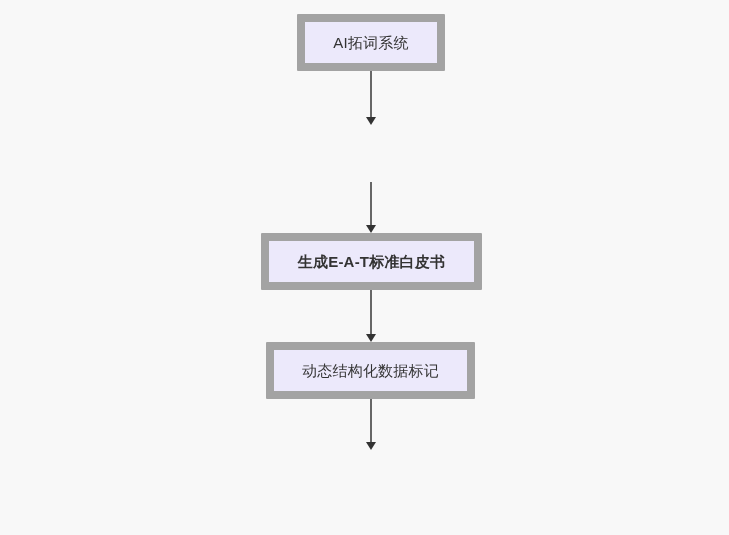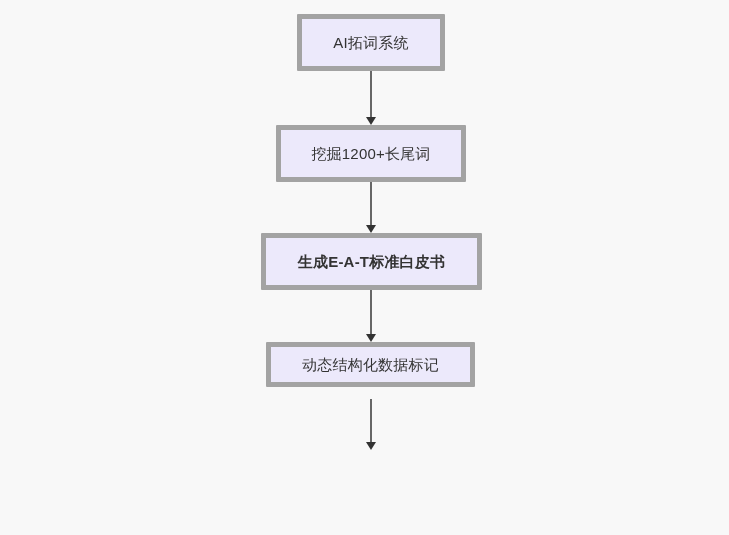--- a/index.html
+++ b/index.html
@@ -15,21 +15,21 @@
   }
   #flowchart {
     position: relative;
     width: 729px;
     height: 535px;
   }
   .node {
     position: absolute;
     box-sizing: border-box;
     background: #ece9fb;
-    border: 5px solid #a3a3a3;
+    border: 8px solid #a3a3a3;
     border-radius: 1px;
     display: flex;
     align-items: center;
     justify-content: center;
     color: #333333;
     font-size: 15px;
     line-height: 1;
     letter-spacing: 0.2px;
     white-space: nowrap;
     user-select: none;
@@ -65,39 +65,36 @@
 
   <div class="node" style="left:297px; top:14px; width:148px; height:57px;">
     <span class="node-label">AI拓词系统</span>
   </div>
 
   <div class="connector" style="left:363px; top:71px; height:54px;">
     <div class="conn-line" style="height:46px;"></div>
     <div class="conn-head" style="top:46px;"></div>
   </div>
 
-  <div class="node" style="left:276px; top:125px; width:190px; height:57px;">
-    <span class="node-label">挖掘1200+长尾词</span>
-  </div>
 
   <div class="connector" style="left:363px; top:182px; height:51px;">
     <div class="conn-line" style="height:43px;"></div>
     <div class="conn-head" style="top:43px;"></div>
   </div>
 
   <div class="node" style="left:261px; top:233px; width:221px; height:57px;font-weight:bold;">
     <span class="node-label">生成E-A-T标准白皮书</span>
   </div>
 
   <div class="connector" style="left:363px; top:290px; height:52px;">
     <div class="conn-line" style="height:44px;"></div>
     <div class="conn-head" style="top:44px;"></div>
   </div>
 
-  <div class="node" style="left:266px; top:342px; width:209px; height:45px;">
+  <div class="node" style="left:266px; top:342px; width:209px; height:57px;">
     <span class="node-label">动态结构化数据标记</span>
   </div>
 
   <div class="connector" style="left:363px; top:399px; height:51px;">
     <div class="conn-line" style="height:43px;"></div>
     <div class="conn-head" style="top:43px;"></div>
   </div>
 
 
 </div>

